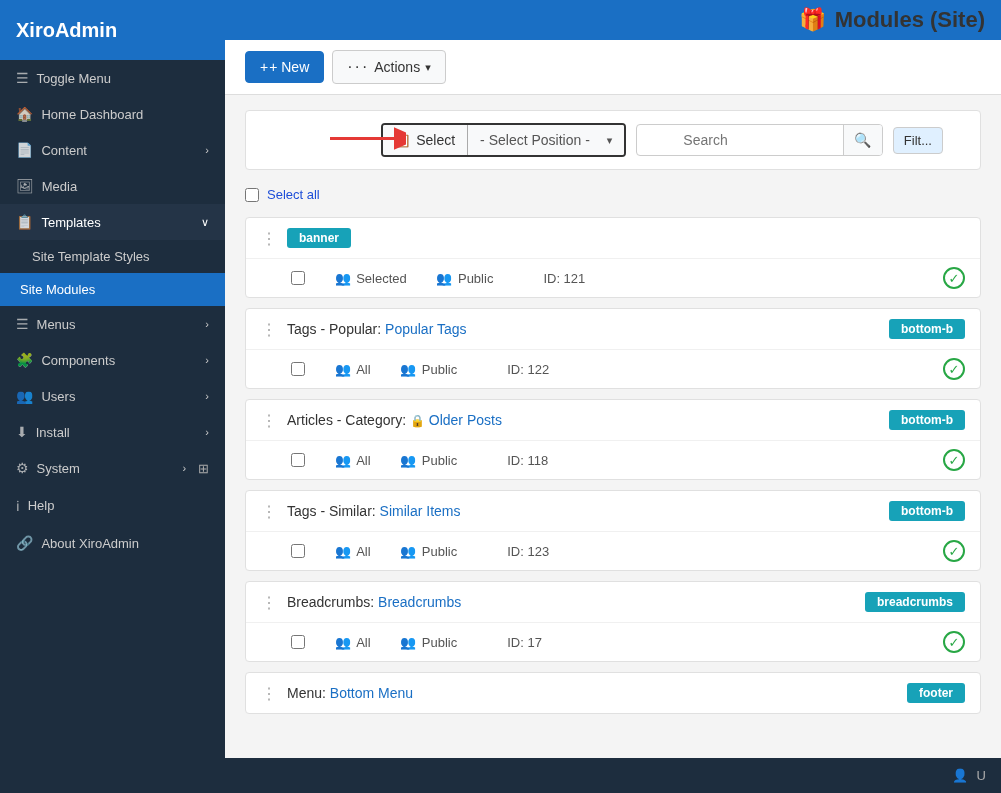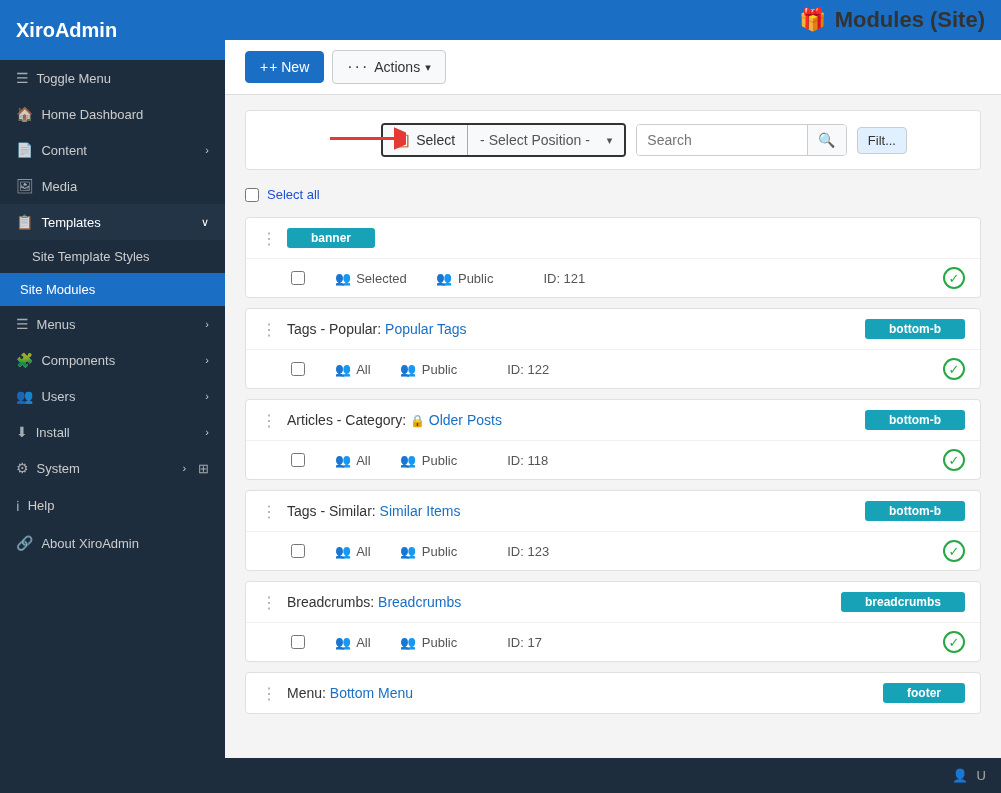--- a/index.html
+++ b/index.html
@@ -165,20 +165,21 @@
     .filter-position-part .dropdown-arrow {
       font-size: 11px;
     }
     .search-input-wrap {
       display: flex;
       align-items: center;
       border: 1px solid #ccc;
       border-radius: 4px;
       overflow: hidden;
       background: white;
+      padding-left: 36px;
     }
     .search-input-wrap input {
       border: none;
       outline: none;
       padding: 7px 10px;
       font-size: 14px;
       width: 170px;
       color: #999;
     }
     .search-input-wrap .search-btn {
@@ -232,21 +233,21 @@
     .module-title {
       font-size: 14px;
       color: #333;
       flex: 1;
     }
     .module-title a {
       color: #1a6fc4;
       text-decoration: none;
     }
     .badge {
-      padding: 3px 24px;
+      padding: 3px 12px;
       border-radius: 3px;
       font-size: 12px;
       color: white;
       font-weight: bold;
     }
     .badge-cyan { background: #17a2b8; }
 
     .module-card-body {
       display: flex;
       align-items: center;

